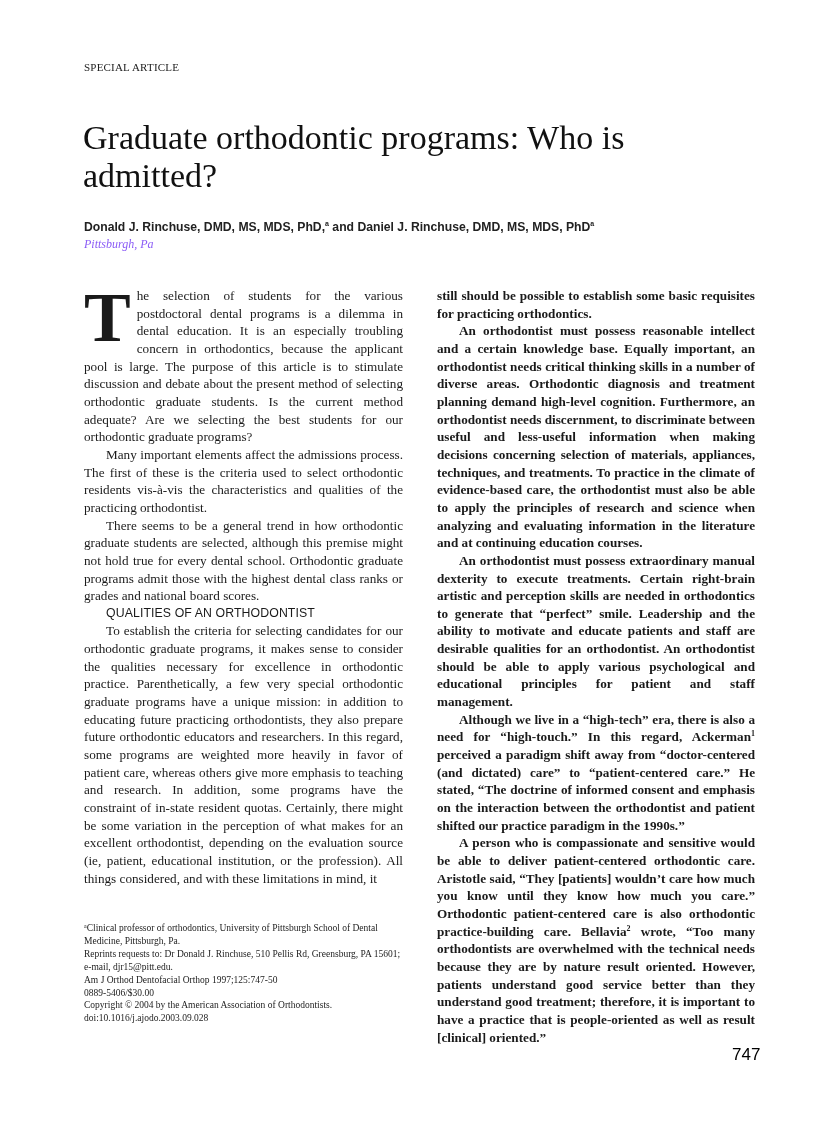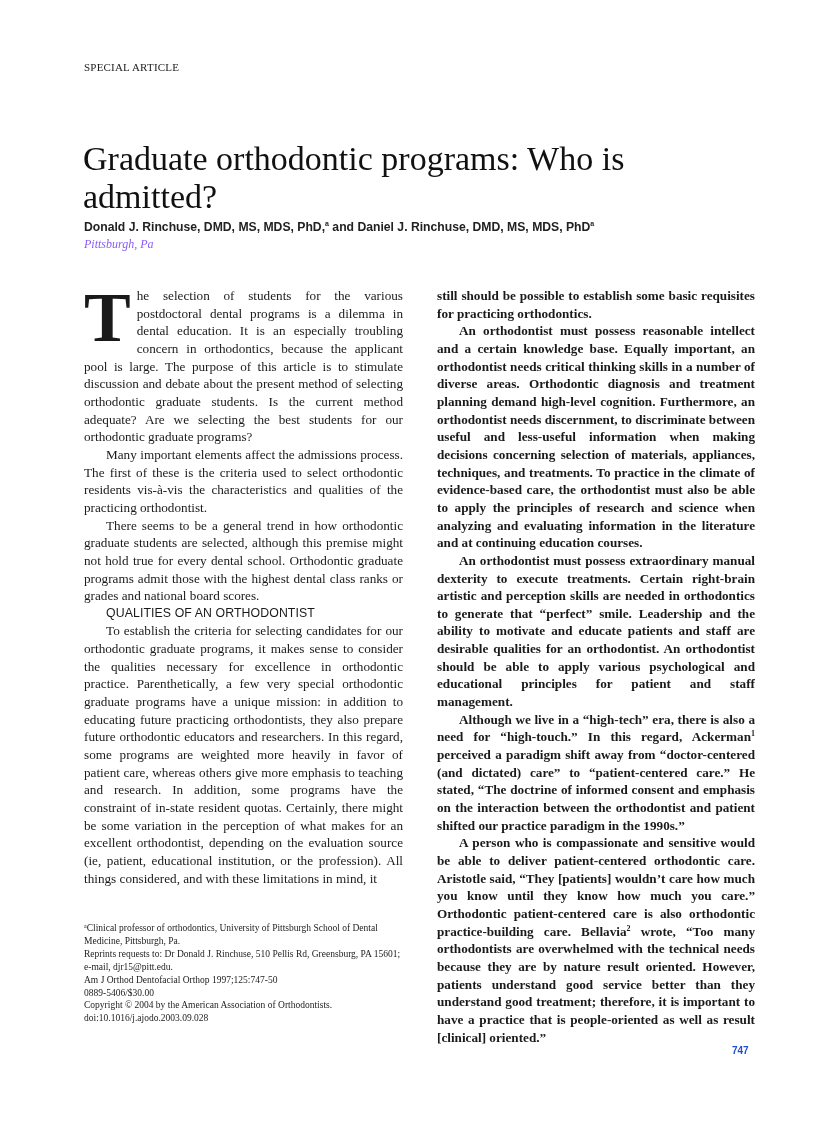--- a/index.html
+++ b/index.html
@@ -1,35 +1,35 @@
 <!DOCTYPE html>
 <html><head>
 <meta charset="utf-8">
 <style>
   html, body { margin: 0; padding: 0; background: #ffffff; }
   body { width: 838px; height: 1122px; position: relative; overflow: hidden; color: #111; }
   .serif { font-family: "Liberation Serif", "DejaVu Serif", serif; }
   .sans { font-family: "Liberation Sans", "DejaVu Sans", sans-serif; }
   .section-label { position: absolute; left: 84px; top: 61px; font-size: 11px; letter-spacing: 0.2px; color: #222; }
-  .title { position: absolute; left: 83px; top: 140px; width: 640px; font-size: 34px; line-height: 38px; font-weight: normal; margin: 0; color: #111; }
+  .title { position: absolute; left: 83px; top: 119px; width: 640px; font-size: 34px; line-height: 38px; font-weight: normal; margin: 0; color: #111; }
   .authors { position: absolute; left: 84px; top: 220px; font-size: 12.2px; font-weight: bold; color: #222; white-space: nowrap; }
   .authors sup { font-size: 7px; font-weight: bold; vertical-align: 5px; }
   .location { position: absolute; left: 84px; top: 237px; font-size: 12px; font-style: italic; color: #8b5cf6; }
   .col { position: absolute; top: 287px; font-size: 13.2px; line-height: 17.65px; text-align: justify; color: #1a1a1a; }
   .col-left { left: 84px; width: 319px; }
   .col-right { left: 437px; width: 318px; font-weight: bold; }
   .col p { margin: 0; text-indent: 22px; }
   .col p.noindent { text-indent: 0; }
   .dropcap { float: left; font-size: 70px; line-height: 56px; font-weight: bold; margin: 3px 6px 0 0; padding: 0; height: 56px; }
   .heading { font-size: 12.3px; font-weight: normal; margin: 10px 0 6px 0; text-indent: 0; letter-spacing: 0.1px; }
   .footnotes { position: absolute; left: 84px; top: 920px; width: 322px; font-size: 9.5px; line-height: 12.9px; color: #222; }
   .footnotes div { margin: 0; }
   .footnotes sup { font-size: 6px; vertical-align: 3px; }
   .col sup { font-size: 8px; vertical-align: 5px; line-height: 0; }
-  .page-number { position: absolute; left: 732px; top: 1045px; font-size: 10px; font-weight: bold; color: #1d4ed8; }
+  .page-number { position: absolute; left: 732px; top: 1045px; font-size: 17px; font-weight: normal; color: #000000; }
 </style>
 </head>
 <body>
 
 <div class="section-label serif">SPECIAL ARTICLE</div>
 
 <h1 class="title serif">Graduate orthodontic programs: Who is admitted?</h1>
 
 <div class="authors sans"><span>Donald J. Rinchuse, DMD, MS, MDS, PhD,</span><sup>a</sup><span> and Daniel J. Rinchuse, DMD, MS, MDS, PhD</span><sup>a</sup></div>
 

